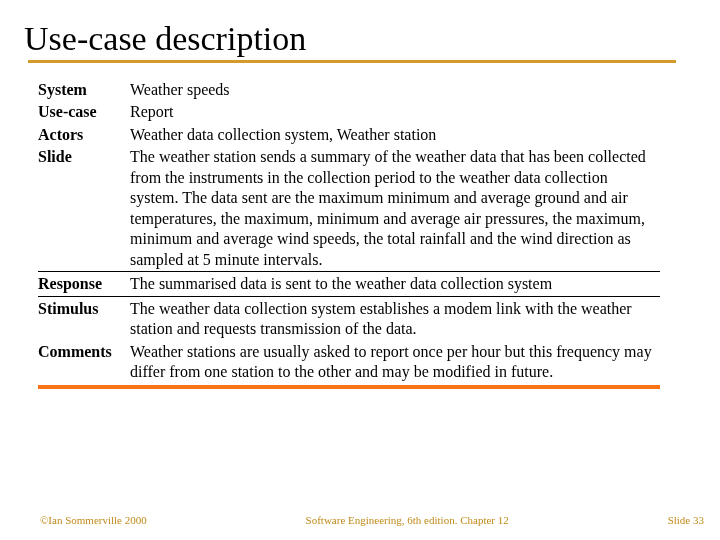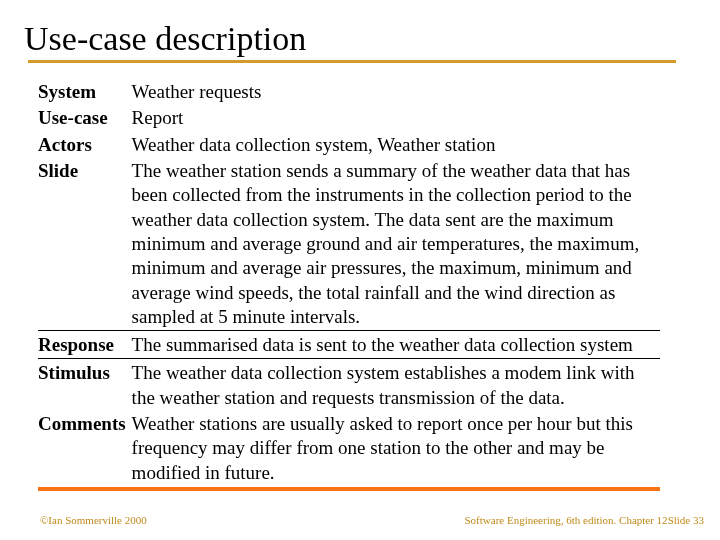--- a/index.html
+++ b/index.html
@@ -23,21 +23,21 @@
     }
     .rule {
       height: 3px;
       background: #d49a2a;
       margin: 2px 0 16px 0;
     }
     table.desc {
       width: 96%;
       margin-left: 10px;
       border-collapse: collapse;
-      font-size: 19px;
+      font-size: 16px;
       line-height: 1.28;
       color: #000;
     }
     table.desc td {
       vertical-align: top;
       padding: 1px 6px 1px 0;
     }
     table.desc td.label {
       font-weight: 700;
       width: 92px;
@@ -55,35 +55,35 @@
       position: absolute;
       left: 12px;
       bottom: 14px;
       width: 100%;
       padding: 0 28px;
       font-size: 11px;
       color: #c08a1a;
       display: flex;
       justify-content: space-between;
     }
-    .footer .center { flex: 1; text-align: right; }
+    .footer .center { flex: 1; text-align: center; }
     .footer .right { text-align: left; }
   </style>
 </head>
 <body>
 
 <div class="slide">
   <div class="title">Use-case description</div>
   <div class="rule"></div>
 
   <table class="desc">
     <tbody>
         <tr>
       <td class="label">System</td>
-      <td>Weather requests</td>
+      <td>Weather speeds</td>
     </tr>
     <tr>
       <td class="label">Use-case</td>
       <td>Report</td>
     </tr>
     <tr>
       <td class="label">Actors</td>
       <td>Weather data collection system, Weather station</td>
     </tr>
     <tr>

